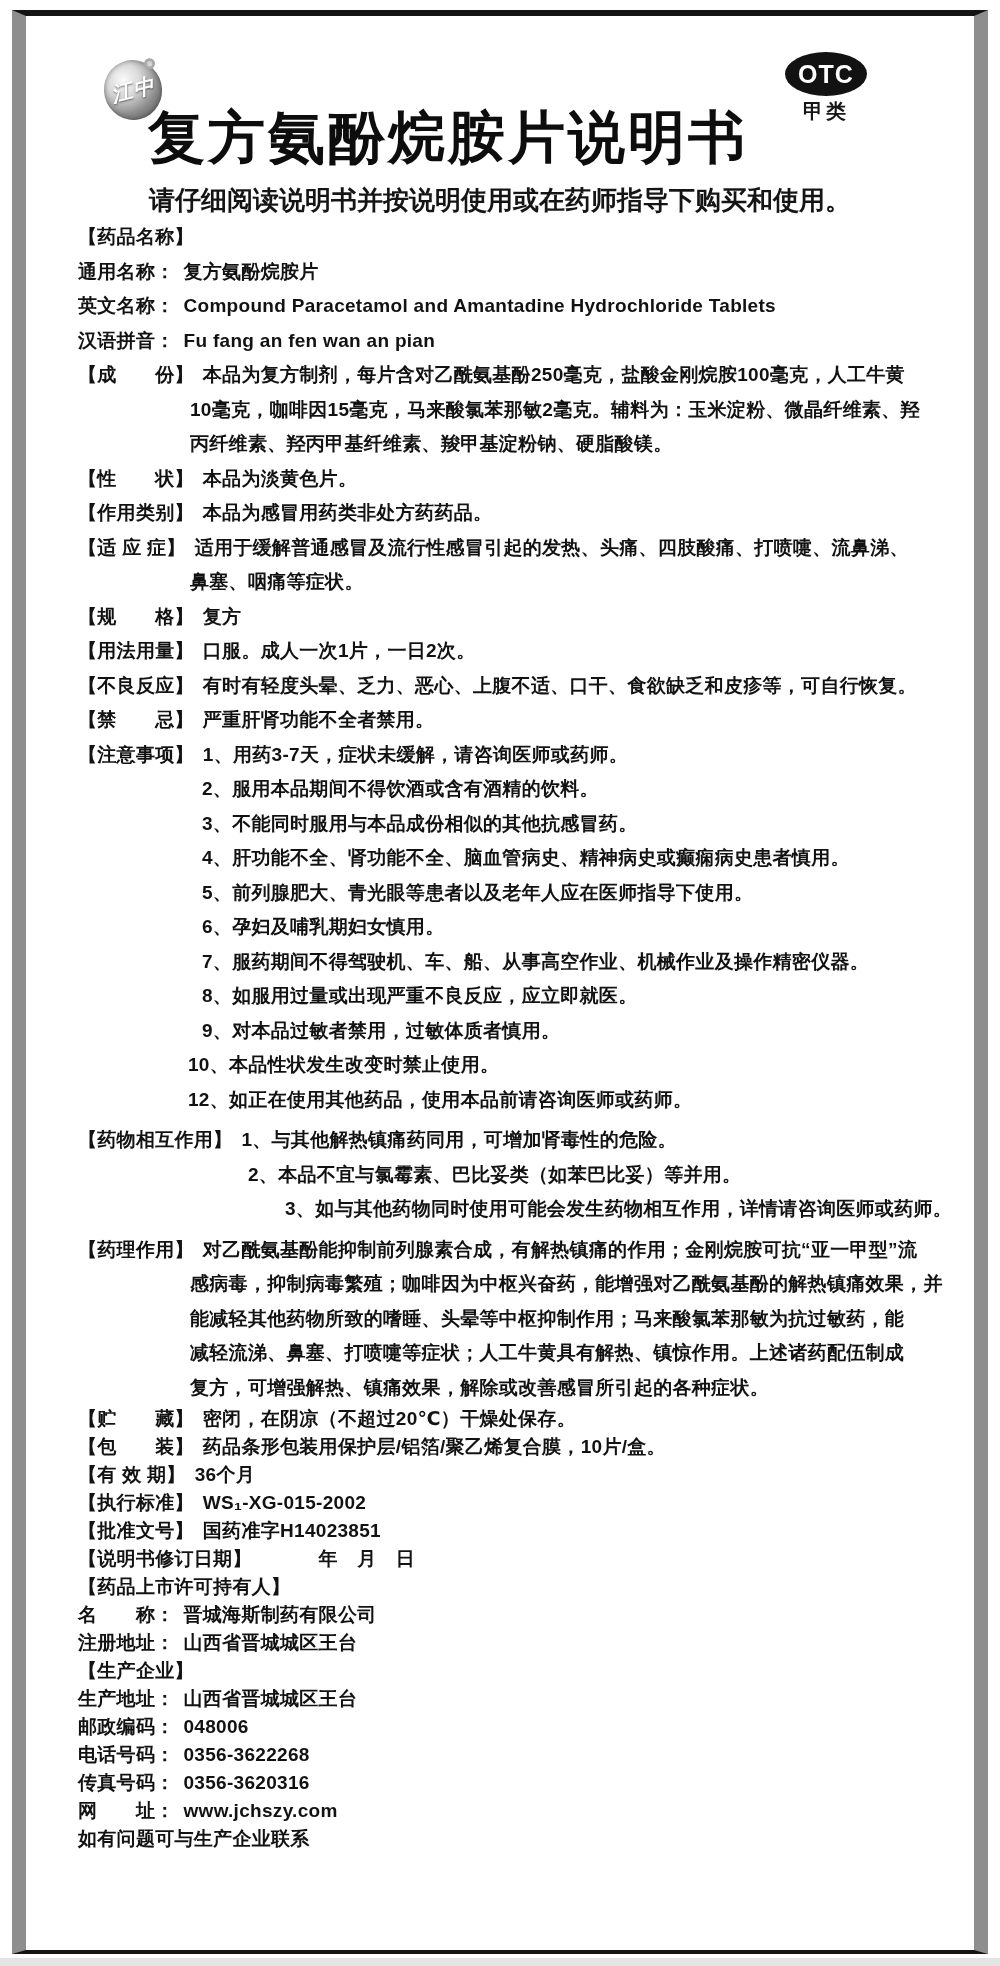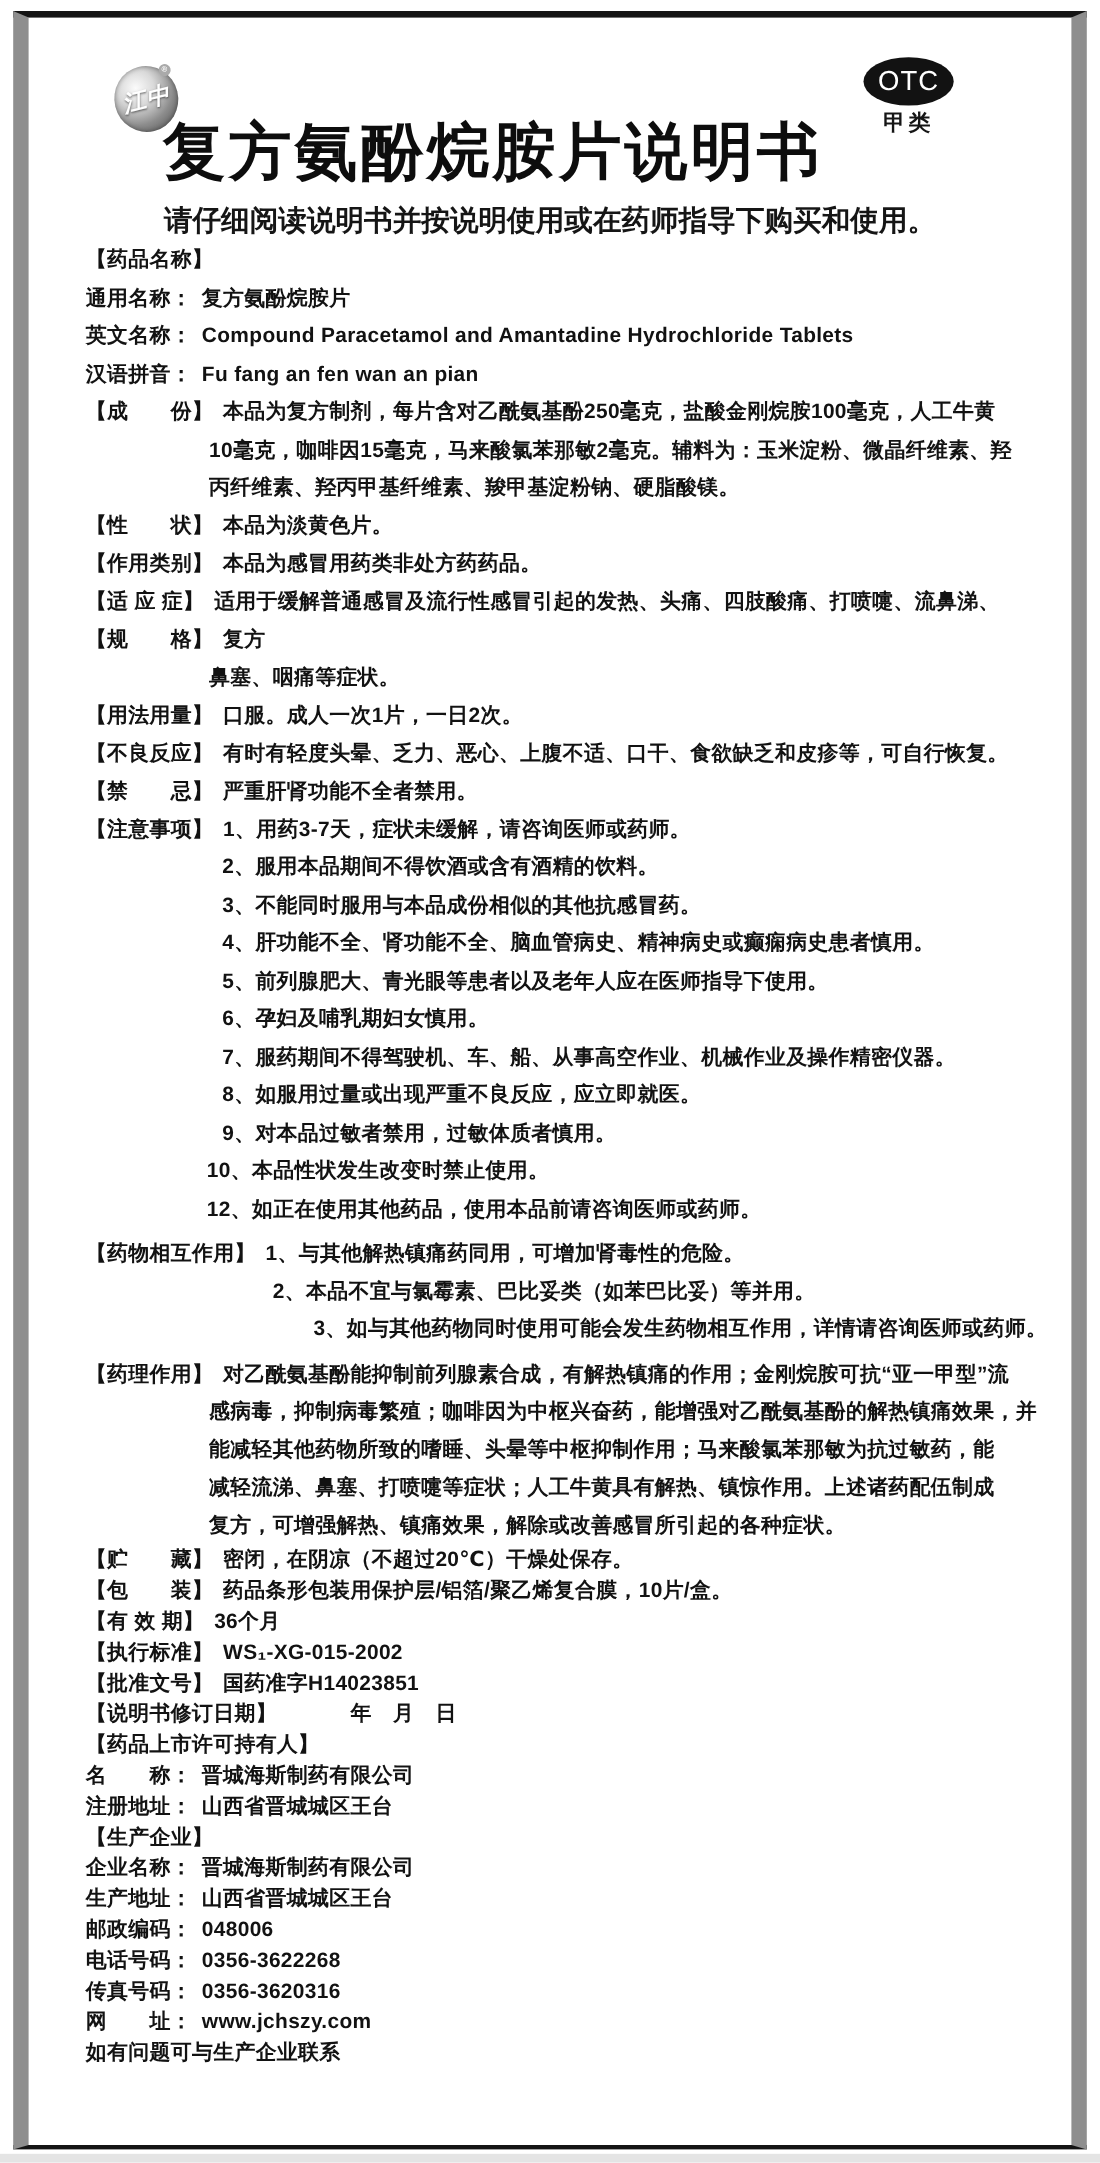--- a/index.html
+++ b/index.html
@@ -23,21 +23,21 @@
   }
   .logo .brand{color:#fff;font-weight:900;font-style:italic;font-size:21px;letter-spacing:1px;
     text-shadow:0 1px 2px rgba(0,0,0,.55);}
   .logo .reg{position:absolute;right:1px;top:3px;width:11px;height:11px;border-radius:50%;
     background:#aaa;color:#fff;font-size:7px;line-height:11px;text-align:center;font-style:normal;font-weight:700;}
 
   
   .otc{position:absolute;left:758px;top:36px;width:84px;text-align:center;}
   .otc-oval{width:82px;height:44px;background:#121212;border-radius:50%;
     display:flex;align-items:center;justify-content:center;margin:0 auto;}
-  .otc-oval span{color:#fff;font-size:25px;font-weight:400;letter-spacing:1px;}
+  .otc-oval span{color:#fff;font-size:25px;font-weight:700;letter-spacing:1px;}
   .otc-class{margin-top:2px;font-size:20px;font-weight:700;letter-spacing:3px;}
 
   .title{position:absolute;left:122px;top:84px;font-size:57px;font-weight:900;letter-spacing:3px;color:#0d0d0d;white-space:nowrap;}
   .subtitle{position:absolute;left:0;top:167px;width:100%;text-align:center;font-size:26px;font-weight:700;white-space:nowrap;}
 
   
   .bodytext{position:absolute;left:52px;top:204px;right:12px;font-size:19px;font-weight:700;letter-spacing:.3px;color:#121212;}
   .ln{white-space:nowrap;}
   .a{line-height:34.5px;height:34.5px;}
   .b{line-height:28px;height:28px;}
@@ -73,22 +73,22 @@
     <div class="ln a"><span class="lbl">【药品名称】</span></div>
     <div class="ln a"><span class="lbl">通用名称：</span><span>复方氨酚烷胺片</span></div>
     <div class="ln a"><span class="lbl">英文名称：</span><span>Compound Paracetamol and Amantadine Hydrochloride Tablets</span></div>
     <div class="ln a"><span class="lbl">汉语拼音：</span><span>Fu fang an fen wan an pian</span></div>
     <div class="ln a"><span class="lbl">【成　　份】</span><span>本品为复方制剂，每片含对乙酰氨基酚250毫克，盐酸金刚烷胺100毫克，人工牛黄</span></div>
     <div class="ln a ind"><span>10毫克，咖啡因15毫克，马来酸氯苯那敏2毫克。辅料为：玉米淀粉、微晶纤维素、羟</span></div>
     <div class="ln a ind"><span>丙纤维素、羟丙甲基纤维素、羧甲基淀粉钠、硬脂酸镁。</span></div>
     <div class="ln a"><span class="lbl">【性　　状】</span><span>本品为淡黄色片。</span></div>
     <div class="ln a"><span class="lbl">【作用类别】</span><span>本品为感冒用药类非处方药药品。</span></div>
     <div class="ln a"><span class="lbl">【适 应 症】</span><span>适用于缓解普通感冒及流行性感冒引起的发热、头痛、四肢酸痛、打喷嚏、流鼻涕、</span></div>
+    <div class="ln a ind"><span>鼻塞、咽痛等症状。</span></div>
     <div class="ln a"><span class="lbl">【规　　格】</span><span>复方</span></div>
-    <div class="ln a ind"><span>鼻塞、咽痛等症状。</span></div>
     <div class="ln a"><span class="lbl">【用法用量】</span><span>口服。成人一次1片，一日2次。</span></div>
     <div class="ln a"><span class="lbl">【不良反应】</span><span>有时有轻度头晕、乏力、恶心、上腹不适、口干、食欲缺乏和皮疹等，可自行恢复。</span></div>
     <div class="ln a"><span class="lbl">【禁　　忌】</span><span>严重肝肾功能不全者禁用。</span></div>
     <div class="ln a"><span class="lbl">【注意事项】</span><span>1、用药3-7天，症状未缓解，请咨询医师或药师。</span></div>
     <div class="ln a n1"><span>2、服用本品期间不得饮酒或含有酒精的饮料。</span></div>
     <div class="ln a n1"><span>3、不能同时服用与本品成份相似的其他抗感冒药。</span></div>
     <div class="ln a n1"><span>4、肝功能不全、肾功能不全、脑血管病史、精神病史或癫痫病史患者慎用。</span></div>
     <div class="ln a n1"><span>5、前列腺肥大、青光眼等患者以及老年人应在医师指导下使用。</span></div>
     <div class="ln a n1"><span>6、孕妇及哺乳期妇女慎用。</span></div>
     <div class="ln a n1"><span>7、服药期间不得驾驶机、车、船、从事高空作业、机械作业及操作精密仪器。</span></div>
@@ -107,21 +107,20 @@
     <div class="ln b"><span class="lbl">【贮　　藏】</span><span>密闭，在阴凉（不超过20℃）干燥处保存。</span></div>
     <div class="ln b"><span class="lbl">【包　　装】</span><span>药品条形包装用保护层/铝箔/聚乙烯复合膜，10片/盒。</span></div>
     <div class="ln b"><span class="lbl">【有 效 期】</span><span>36个月</span></div>
     <div class="ln b"><span class="lbl">【执行标准】</span><span>WS₁-XG-015-2002</span></div>
     <div class="ln b"><span class="lbl">【批准文号】</span><span>国药准字H14023851</span></div>
     <div class="ln b"><span class="lbl">【说明书修订日期】</span><span>　　　年　月　日</span></div>
     <div class="ln b"><span class="lbl">【药品上市许可持有人】</span></div>
     <div class="ln b"><span class="lbl">名　　称：</span><span>晋城海斯制药有限公司</span></div>
     <div class="ln b"><span class="lbl">注册地址：</span><span>山西省晋城城区王台</span></div>
     <div class="ln b"><span class="lbl">【生产企业】</span></div>
-    <div class="ln b"><span class="lbl">企业名称：</span><span>晋城海斯制药有限公司</span></div>
     <div class="ln b"><span class="lbl">生产地址：</span><span>山西省晋城城区王台</span></div>
     <div class="ln b"><span class="lbl">邮政编码：</span><span>048006</span></div>
     <div class="ln b"><span class="lbl">电话号码：</span><span>0356-3622268</span></div>
     <div class="ln b"><span class="lbl">传真号码：</span><span>0356-3620316</span></div>
     <div class="ln b"><span class="lbl">网　　址：</span><span>www.jchszy.com</span></div>
     <div class="ln b"><span class="lbl">如有问题可与生产企业联系</span></div>
   </div>
 </div>
 
 <div class="foot-shadow"></div>

